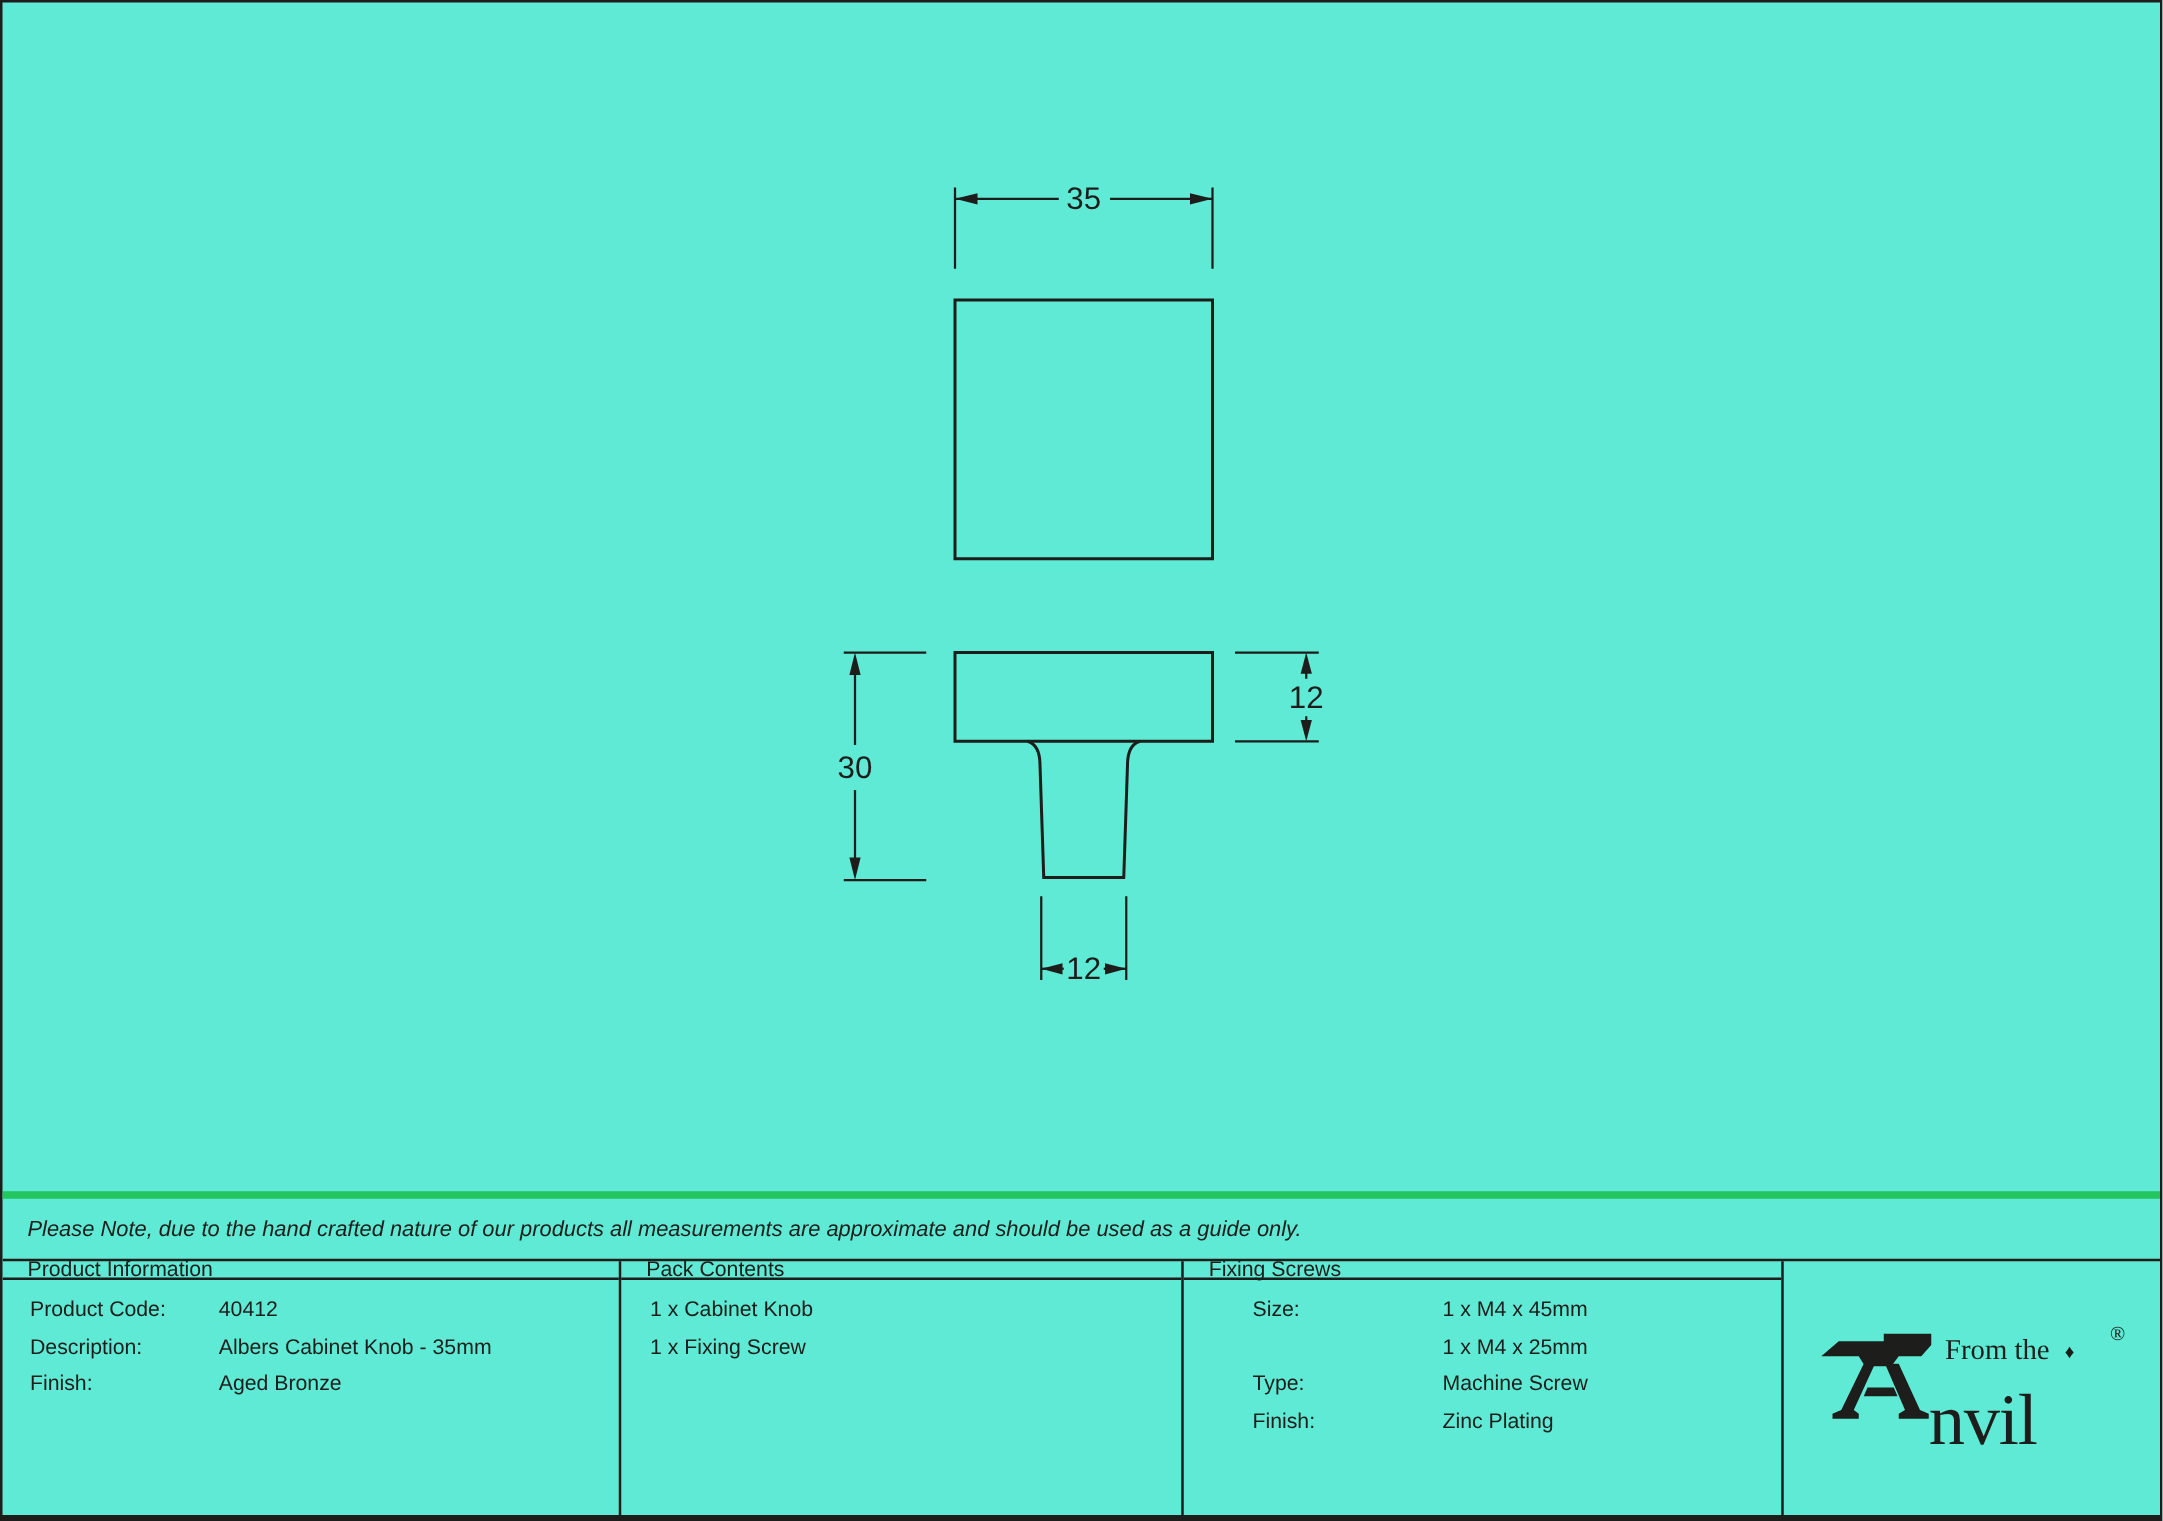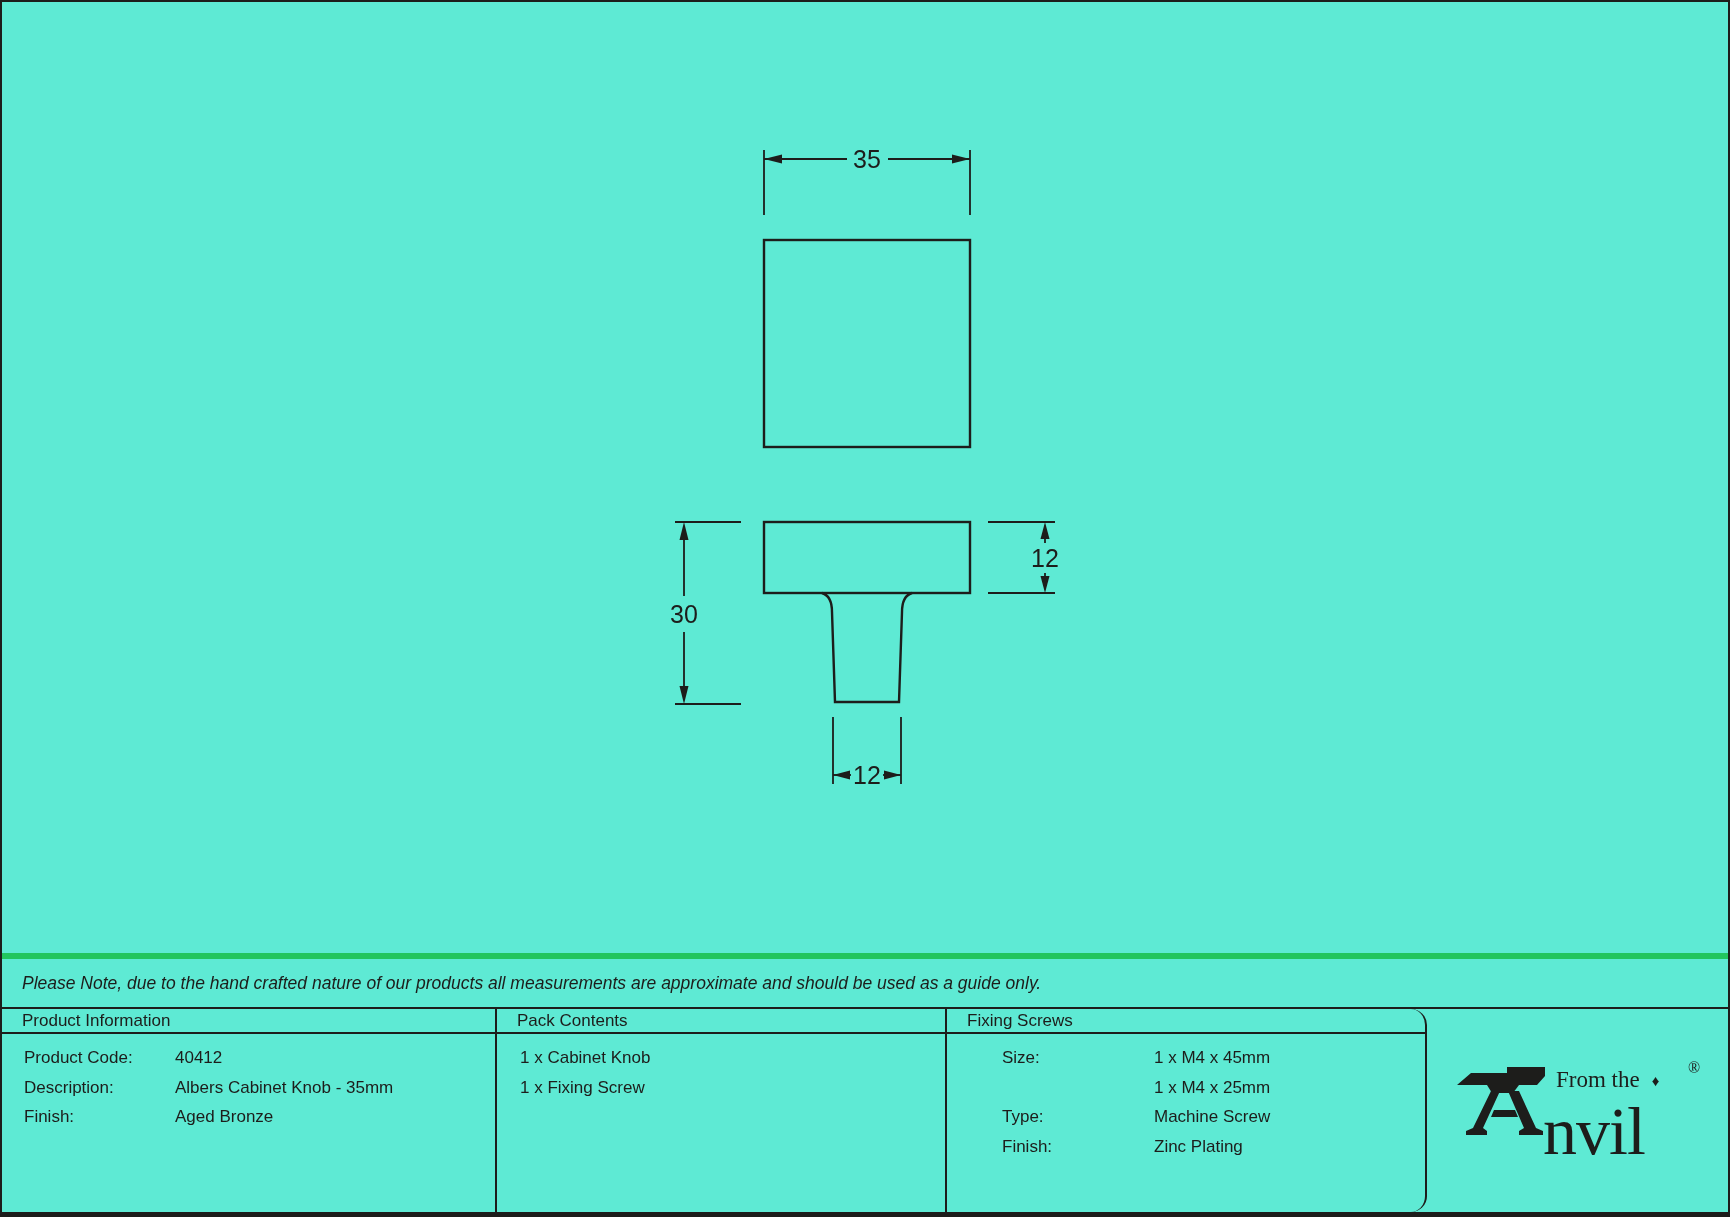--- a/index.html
+++ b/index.html
@@ -27,24 +27,24 @@
     box-sizing:border-box;
     display:flex;align-items:center;
     padding-left:20px;
     font-size:17.5px;
     font-style:italic;
   }
   .tbl{position:absolute;left:0;right:0;top:1007px;bottom:0;}
   .col{position:absolute;top:0;bottom:0;border-right:2px solid #1d1d1b;box-sizing:border-box;}
   .col-1{left:0;width:495px;}
   .col-2{left:495px;width:450px;}
-  .col-3{left:945px;width:480px;border-radius:16px;}
+  .col-3{left:945px;width:480px;}
   .col-4{left:1425px;right:0;border-right:none;}
   .hdr{
-    height:25px;border-bottom:2px solid #1d1d1b;box-sizing:border-box;
+    height:15px;border-bottom:2px solid #1d1d1b;box-sizing:border-box;
     display:flex;align-items:center;padding-left:20px;
     font-size:17px;
   }
   .cellbody{padding-top:14px;}
   .row{display:flex;align-items:flex-start;height:29.5px;font-size:17px;}
   .col-1 .lbl{width:151px;padding-left:22px;box-sizing:content-box;flex:none;}
   .col-3 .lbl{width:152px;padding-left:21px;flex:none;margin-left:34px;}
   .col-2 .row{padding-left:23px;}
   
   .logo-cell{overflow:hidden;}
@@ -52,21 +52,21 @@
   .anvil-glyph{position:absolute;left:30px;top:56px;}
   .from-the{
     position:absolute;left:129px;top:58px;
     font-family:"Liberation Serif", serif;
     font-size:23px;white-space:nowrap;
   }
   .from-the .dia{font-size:15px;margin-left:12px;vertical-align:1px;}
   .nvil{
     position:absolute;left:116px;bottom:52px;
     font-family:"Liberation Serif", serif;
-    font-size:68px;line-height:0.82;
+    font-size:58px;line-height:0.82;
     letter-spacing:-1px;
   }
   .reg{
     position:absolute;left:261px;top:50px;
     font-family:"Liberation Serif", serif;
     font-size:16px;
   }
 </style>
 </head>
 <body>

